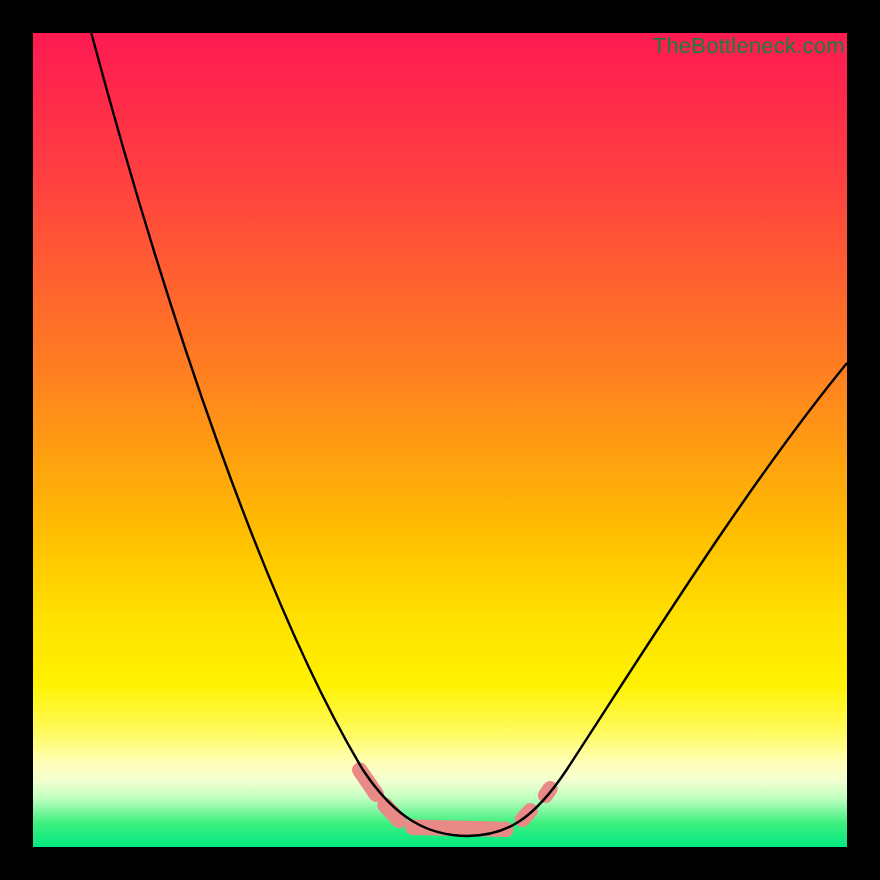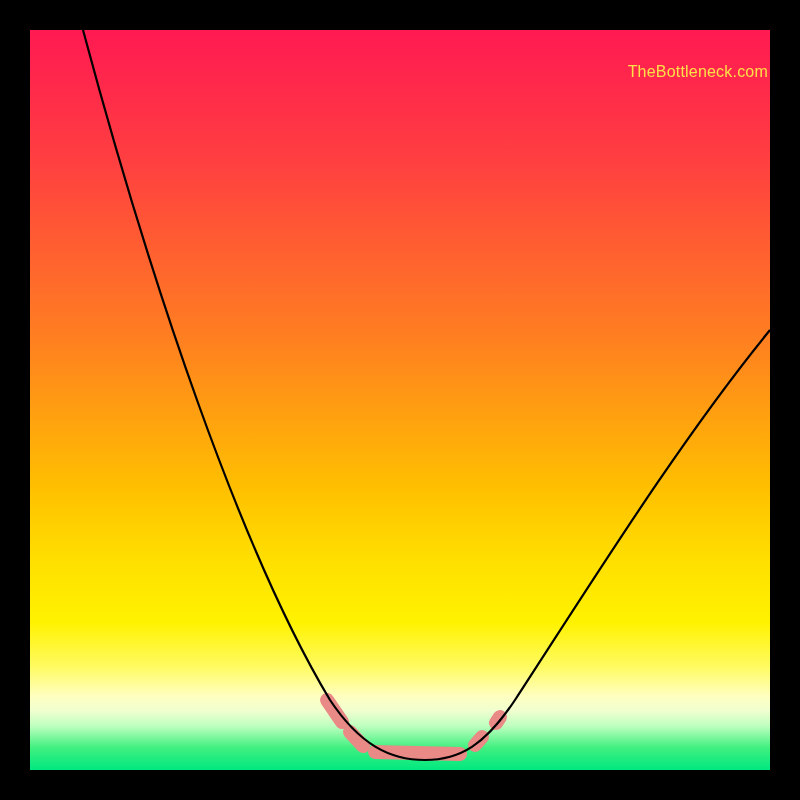--- a/index.html
+++ b/index.html
@@ -40,26 +40,25 @@
       #c0ffc0 94%,
       #40f080 97%,
       #00e880 100%
     );
   }
   .watermark {
     position: absolute;
     top: 31px;
     right: 32px;
     font-family: Arial, Helvetica, sans-serif;
-    font-size: 16px;
+    font-size: 20px;
     font-weight: 400;
-    color: #fde047;
+    color: #15803d;
     letter-spacing: 0.2px;
     user-select: none;
-    margin-top: 32px;
   }
   svg.curve {
     position: absolute;
     top: 30px;
     left: 30px;
     width: 740px;
     height: 740px;
     overflow: visible;
   }
 </style>

